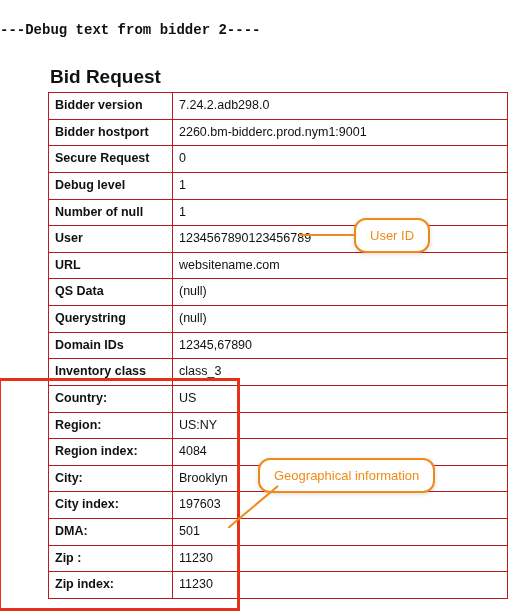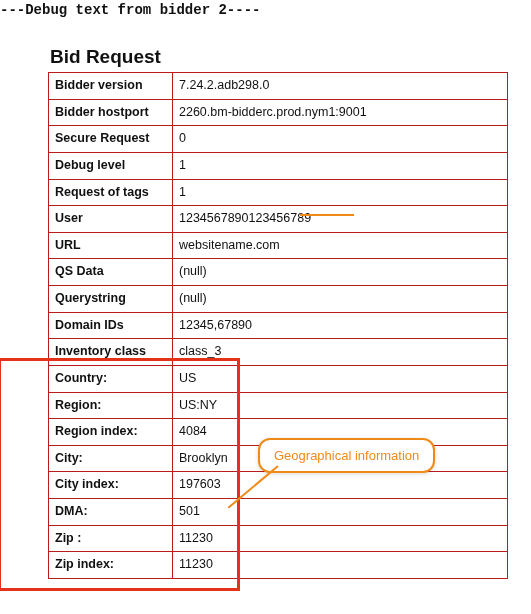--- a/index.html
+++ b/index.html
@@ -14,20 +14,21 @@
     height: 614px;
     position: relative;
     overflow: hidden;
   }
   .debug-header {
     font-family: "Courier New", monospace;
     font-size: 14px;
     font-weight: bold;
     padding: 2px 0 0 0;
     letter-spacing: 0;
+    margin-top: 20px;
   }
   .content {
     padding: 28px 0 0 48px;
     position: relative;
   }
   h2.title {
     margin: 0 0 4px 2px;
     font-size: 19px;
     font-weight: bold;
   }
@@ -96,21 +97,21 @@
         </tr>
         <tr>
           <td class="k">Secure Request</td>
           <td class="v">0</td>
         </tr>
         <tr>
           <td class="k">Debug level</td>
           <td class="v">1</td>
         </tr>
         <tr>
-          <td class="k">Request of tags</td>
+          <td class="k">Number of null</td>
           <td class="v">1</td>
         </tr>
         <tr>
           <td class="k">User</td>
           <td class="v">1234567890123456789</td>
         </tr>
         <tr>
           <td class="k">URL</td>
           <td class="v">websitename.com</td>
         </tr>
@@ -160,20 +161,23 @@
         </tr>
         <tr>
           <td class="k">Zip index:</td>
           <td class="v">11230</td>
         </tr>
       </tbody>
   </table>
 
   <div class="red-box" style="left:-2px; top:340px; width:242px; height:233px;"></div>
 
+  <div class="callout" style="left:354px; top:180px;">
+    <span>User ID</span>
+  </div>
   <div class="callout-line" style="left:300px; top:194px; width:54px; height:6px;">
     <svg width="54" height="6">
         <line x1="0" y1="3" x2="54" y2="3" stroke="#f08a17" stroke-width="2"></line>
       </svg>
   </div>
 
   <div class="callout" style="left:258px; top:420px;">
     <span>Geographical information</span>
   </div>
   <div class="callout-line" style="left:228px; top:440px; width:60px; height:50px;">

